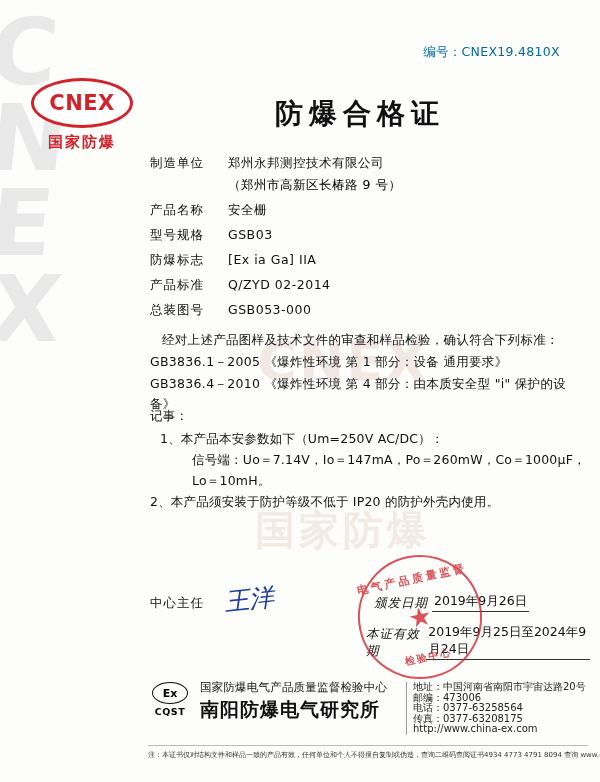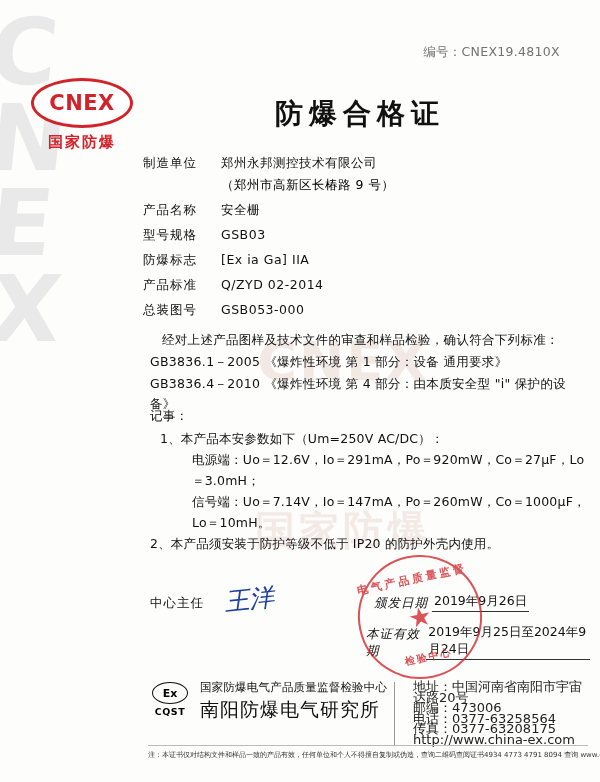--- a/index.html
+++ b/index.html
@@ -44,21 +44,21 @@
   }
   .center-watermark .cw2{
     font-size:40px;font-weight:bold;letter-spacing:4px;margin-top:110px;
     color:#f3eae6;
   }
   .content{position:relative;z-index:2;}
 
   
   .doc-number{
     position:absolute;right:40px;top:44px;
-    font-size:12.5px;color:#737373;
+    font-size:12.5px;color:#0369a1;
     letter-spacing:0.3px;
   }
   
   .logo-wrap{
     position:absolute;left:22px;top:78px;width:120px;text-align:center;
   }
   .logo-oval{
     width:96px;height:44px;margin:0 auto;
     border:3px solid #d2232a;
     border-radius:50%;
@@ -72,21 +72,21 @@
   .logo-cn{
     margin-top:5px;color:#d2232a;font-size:15px;font-weight:bold;letter-spacing:2px;
   }
   
   .title{
     position:absolute;left:150px;top:95px;width:420px;
     text-align:center;
     font-size:28px;font-weight:bold;letter-spacing:6px;color:#111;
   }
   
-  .fields{position:absolute;left:143px;top:155px;width:420px;}
+  .fields{position:absolute;left:150px;top:155px;width:420px;}
   .f-row{display:flex;margin-bottom:8px;font-size:12.5px;color:#111;}
   .f-label{width:78px;flex:0 0 78px;letter-spacing:1px;}
   .f-value{flex:1;letter-spacing:0.5px;}
   .f-sub{margin-left:78px;font-size:12.5px;margin-top:-3px;margin-bottom:8px;letter-spacing:0.5px;}
 
   
   .standards{
     position:absolute;left:150px;top:330px;width:430px;
     font-size:12.5px;color:#111;line-height:20px;letter-spacing:0.3px;
   }
@@ -149,24 +149,24 @@
     flex:0 0 44px;margin-right:8px;padding-top:2px;
   }
   .ex-ov{
     width:34px;height:20px;border:1.6px solid #111;border-radius:50%;
     display:flex;align-items:center;justify-content:center;
     font-size:11px;font-weight:bold;margin:0 auto 2px auto;
   }
   .cqst{font-size:9.5px;font-weight:bold;text-align:center;letter-spacing:0.5px;}
   .f-org{flex:1;}
   .f-org .l1{font-size:11.5px;color:#111;letter-spacing:0.2px;}
-  .f-org .l2{font-size:19px;font-weight:normal;color:#111;letter-spacing:1px;margin-top:2px;}
+  .f-org .l2{font-size:19px;font-weight:bold;color:#111;letter-spacing:1px;margin-top:2px;}
   .f-addr{
-    flex:0 0 175px;font-size:13px;color:#222;line-height:10.5px;
-    border-left:1px solid #999;padding-left:18px;margin-top:2px;
+    flex:0 0 175px;font-size:10px;color:#222;line-height:10.5px;
+    border-left:1px solid #999;padding-left:6px;margin-top:2px;
   }
   .f-note{
     position:absolute;left:148px;top:745px;width:440px;
     font-size:7px;color:#333;border-top:1px solid #bbb;padding-top:4px;
     display:flex;justify-content:space-between;
   }
   .f-note span{white-space:nowrap;}
 </style>
 </head>
 <body>
@@ -231,21 +231,20 @@
 
     <div class="standards">
       <div class="ind">经对上述产品图样及技术文件的审查和样品检验，确认符合下列标准：</div>
       <div class="s-line">GB3836.1－2005 《爆炸性环境 第 1 部分：设备 通用要求》</div>
       <div class="s-line">GB3836.4－2010 《爆炸性环境 第 4 部分：由本质安全型 "i" 保护的设备》</div>
     </div>
 
     <div class="notes">
       <div class="n-title">记事：</div>
       <div class="n1">1、本产品本安参数如下（Um=250V AC/DC）：</div>
-      <div class="n-ind">电源端：Uo＝12.6V，Io＝291mA，Po＝920mW，Co＝27μF，Lo＝3.0mH；</div>
       <div class="n-ind">信号端：Uo＝7.14V，Io＝147mA，Po＝260mW，Co＝1000μF，Lo＝10mH。</div>
       <div class="n2">2、本产品须安装于防护等级不低于 IP20 的防护外壳内使用。</div>
     </div>
 
     <div class="sig">
       <div class="sig-row">
         <div class="sig-label">中心主任</div>
         <div class="sig-hand">王洋</div>
         <div class="sig-right">
           <span class="sig-date-label">颁发日期</span>

